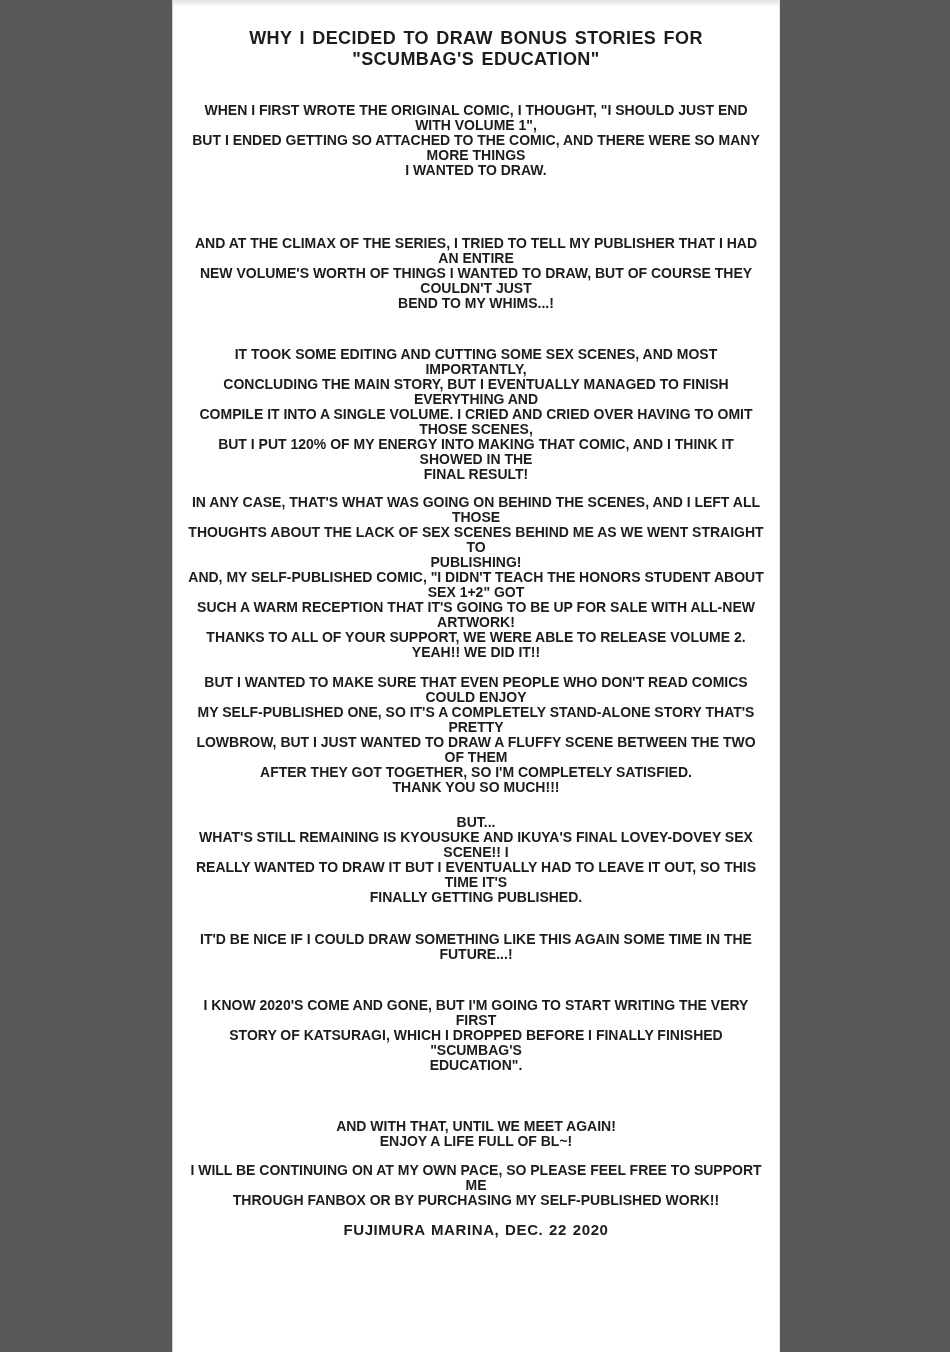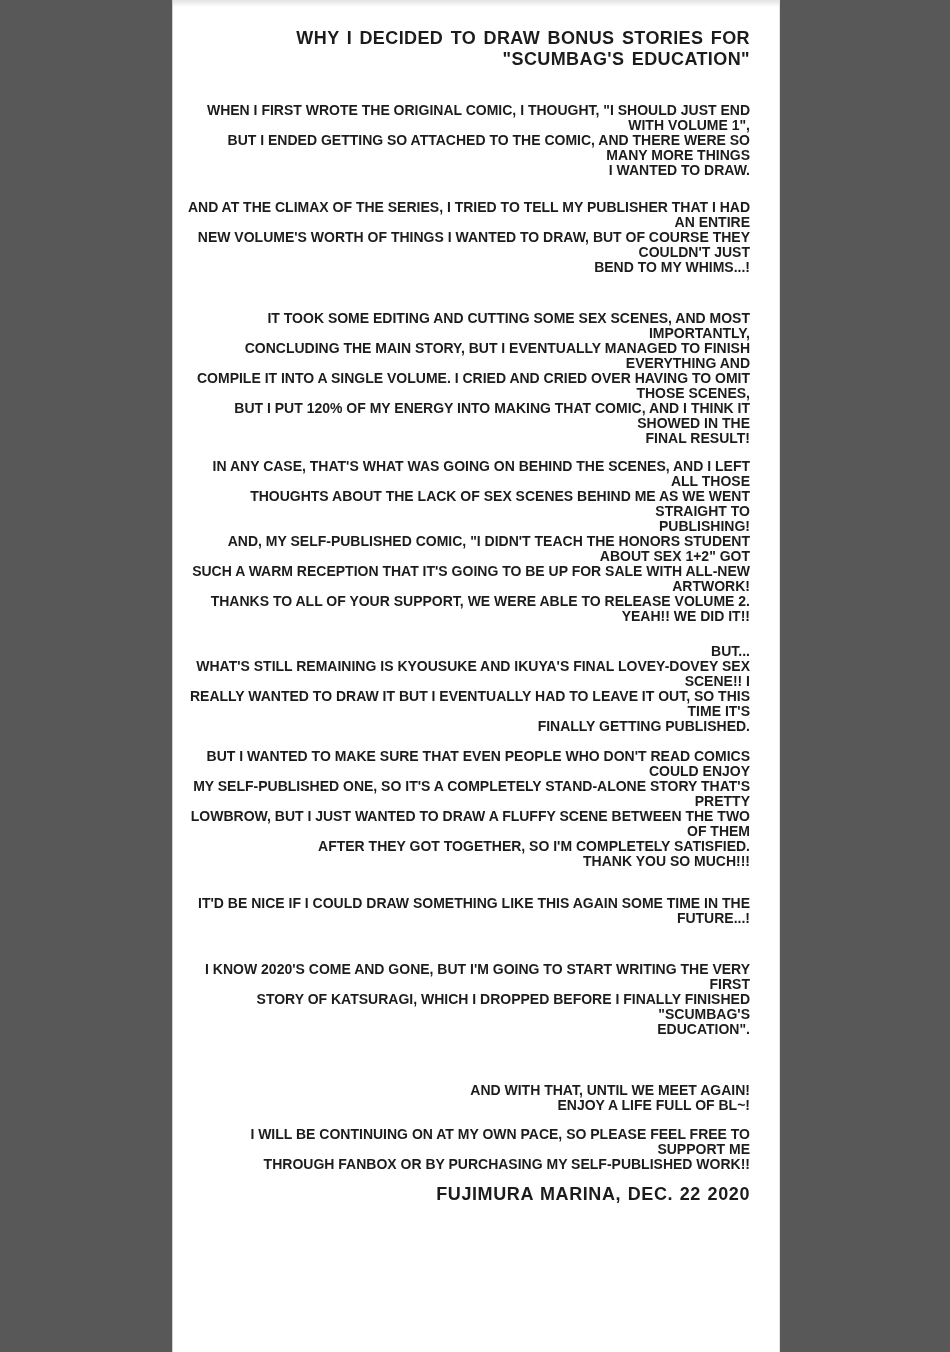--- a/index.html
+++ b/index.html
@@ -31,51 +31,51 @@
     color: #1c1c1c;
   }
   .paper-top-edge {
     position: absolute;
     left: 0; top: 0;
     width: 100%; height: 7px;
     background: linear-gradient(to bottom, #e2e2e2, #ffffff);
   }
   .content {
     position: relative;
-    padding: 28px 29px 0 13px;
-    text-align: right;
+    padding: 28px 13px 0 13px;
+    text-align: center;
   }
   .doc-title {
     font-size: 18px;
     line-height: 21px;
     font-weight: 700;
     letter-spacing: 0.4px;
     word-spacing: 2px;
     white-space: pre-line;
   }
   .para {
     font-size: 14px;
     line-height: 15px;
     font-weight: 700;
     letter-spacing: 0px;
     white-space: pre-line;
   }
   .p1 { margin-top: 33px; }
-  .p2 { margin-top: 22px; }
+  .p2 { margin-top: 58px; }
   .p3 { margin-top: 36px; }
   .p4 { margin-top: 13px; }
   .p5 { margin-top: 20px; }
   .p6 { margin-top: 15px; }
   .p7 { margin-top: 27px; }
   .p8 { margin-top: 36px; }
   .p9 { margin-top: 14px; }
   .signoff { margin-top: 46px; }
   .credit {
     margin-top: 13px;
-    font-size: 18px;
+    font-size: 15px;
     line-height: 18px;
     font-weight: 700;
     letter-spacing: 0.6px;
     word-spacing: 1px;
     white-space: pre-line;
   }
 </style>
 </head>
 <body>
 
@@ -96,29 +96,29 @@
 COMPILE IT INTO A SINGLE VOLUME. I CRIED AND CRIED OVER HAVING TO OMIT THOSE SCENES,
 BUT I PUT 120% OF MY ENERGY INTO MAKING THAT COMIC, AND I THINK IT SHOWED IN THE
 FINAL RESULT!</div>
       <div class="para p4">IN ANY CASE, THAT'S WHAT WAS GOING ON BEHIND THE SCENES, AND I LEFT ALL THOSE
 THOUGHTS ABOUT THE LACK OF SEX SCENES BEHIND ME AS WE WENT STRAIGHT TO
 PUBLISHING!
 AND, MY SELF-PUBLISHED COMIC, "I DIDN'T TEACH THE HONORS STUDENT ABOUT SEX 1+2" GOT
 SUCH A WARM RECEPTION THAT IT'S GOING TO BE UP FOR SALE WITH ALL-NEW ARTWORK!
 THANKS TO ALL OF YOUR SUPPORT, WE WERE ABLE TO RELEASE VOLUME 2.
 YEAH!! WE DID IT!!</div>
-      <div class="para p5">BUT...
-WHAT'S STILL REMAINING IS KYOUSUKE AND IKUYA'S FINAL LOVEY-DOVEY SEX SCENE!! I
-REALLY WANTED TO DRAW IT BUT I EVENTUALLY HAD TO LEAVE IT OUT, SO THIS TIME IT'S
-FINALLY GETTING PUBLISHED.</div>
       <div class="para p6">BUT I WANTED TO MAKE SURE THAT EVEN PEOPLE WHO DON'T READ COMICS COULD ENJOY
 MY SELF-PUBLISHED ONE, SO IT'S A COMPLETELY STAND-ALONE STORY THAT'S PRETTY
 LOWBROW, BUT I JUST WANTED TO DRAW A FLUFFY SCENE BETWEEN THE TWO OF THEM
 AFTER THEY GOT TOGETHER, SO I'M COMPLETELY SATISFIED.
 THANK YOU SO MUCH!!!</div>
+      <div class="para p5">BUT...
+WHAT'S STILL REMAINING IS KYOUSUKE AND IKUYA'S FINAL LOVEY-DOVEY SEX SCENE!! I
+REALLY WANTED TO DRAW IT BUT I EVENTUALLY HAD TO LEAVE IT OUT, SO THIS TIME IT'S
+FINALLY GETTING PUBLISHED.</div>
       <div class="para p7">IT'D BE NICE IF I COULD DRAW SOMETHING LIKE THIS AGAIN SOME TIME IN THE FUTURE...!</div>
       <div class="para p8">I KNOW 2020'S COME AND GONE, BUT I'M GOING TO START WRITING THE VERY FIRST
 STORY OF KATSURAGI, WHICH I DROPPED BEFORE I FINALLY FINISHED "SCUMBAG'S
 EDUCATION".</div>
       <div class="para signoff">AND WITH THAT, UNTIL WE MEET AGAIN!
 ENJOY A LIFE FULL OF BL~!</div>
       <div class="para p9">I WILL BE CONTINUING ON AT MY OWN PACE, SO PLEASE FEEL FREE TO SUPPORT ME
 THROUGH FANBOX OR BY PURCHASING MY SELF-PUBLISHED WORK!!</div>
       <div class="credit">FUJIMURA MARINA, DEC. 22 2020</div>
     </div>

